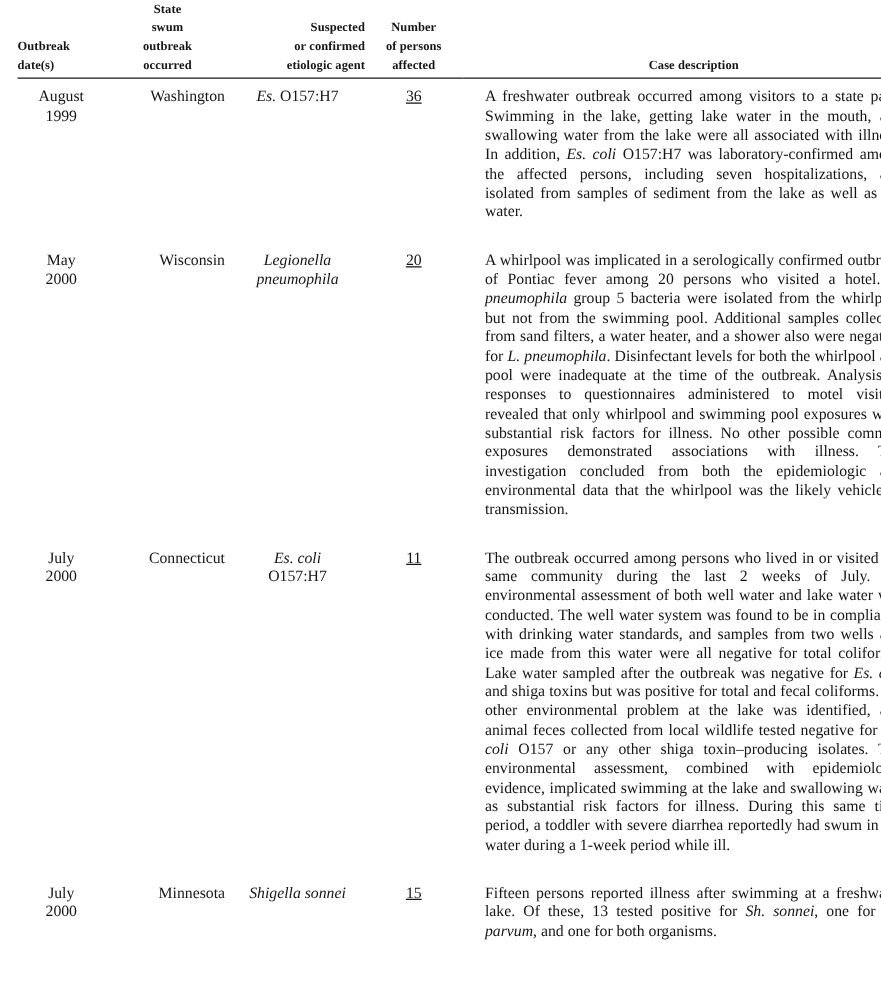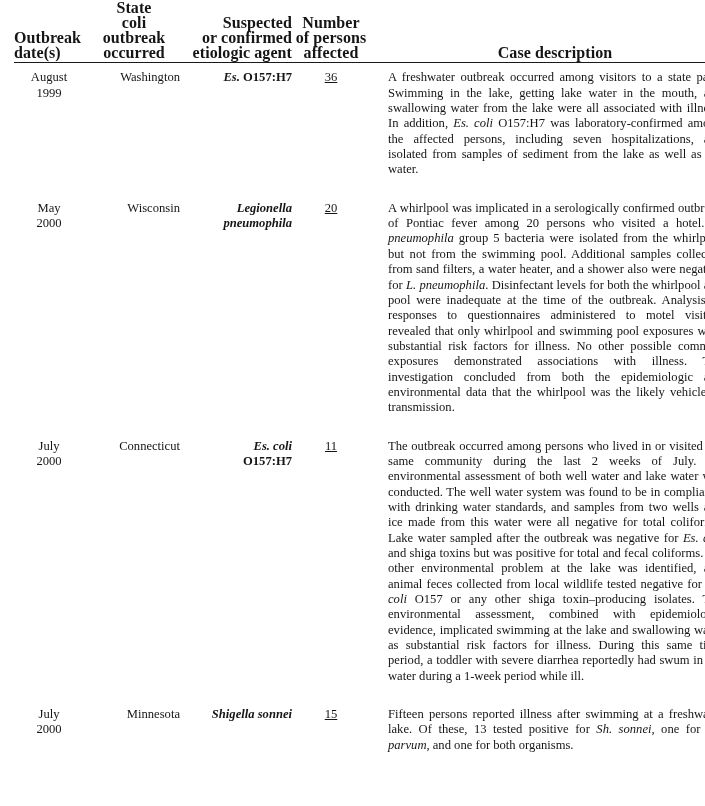--- a/index.html
+++ b/index.html
@@ -27,21 +27,21 @@
   table.outbreak-table {
     width: 690px;
     margin: 0 0 0 14px;
     border-collapse: collapse;
     table-layout: fixed;
   }
 
   
   thead th {
     font-weight: bold;
-    font-size: 16px;
+    font-size: 10px;
     line-height: 15.1px;
     vertical-align: bottom;
     padding: 0 0 2px 0;
     border-bottom: 1.4px solid #1a1a1a;
     letter-spacing: 0.08px;
   }
   th.col-date      { width: 74px;  text-align: left;   }
   th.col-state     { width: 92px;  text-align: center; }
   th.col-agent     { width: 112px; text-align: right; }
   th.col-number    { width: 78px;  text-align: center; }
@@ -54,21 +54,21 @@
     vertical-align: top;
     font-size: 12.6px;
     line-height: 15.35px;
     padding: 0;
   }
   tbody tr.data-row > td { padding-top: 9px; }
   tbody tr.data-row:first-child > td { padding-top: 7px; }
 
   td.cell-date   { text-align: center;   padding-right: 4px; }
   td.cell-state  { text-align: right;   padding-left: 2px;  }
-  td.cell-agent  { text-align: right;   padding-left: 4px; font-weight: bold;  }
+  td.cell-agent  { text-align: center;   padding-left: 4px;  }
   td.cell-number { text-align: center; text-decoration: underline; }
   td.cell-desc   {
     text-align: justify;
     text-justify: inter-word;
     padding-left: 18px;
     hyphens: manual;
   }
   td.cell-desc p {
     margin: 0;
     text-align: justify;
@@ -87,21 +87,21 @@
 
   <table class="outbreak-table">
     <thead>
       <tr>
         <th class="col-date">
           <span class="hline">Outbreak</span>
           <span class="hline">date(s)</span>
         </th>
         <th class="col-state">
           <span class="hline">State</span>
-          <span class="hline">coli</span>
+          <span class="hline">swum</span>
           <span class="hline">outbreak</span>
           <span class="hline">occurred</span>
         </th>
         <th class="col-agent">
           <span class="hline">Suspected</span>
           <span class="hline">or confirmed</span>
           <span class="hline">etiologic agent</span>
         </th>
         <th class="col-number">
           <span class="hline">Number</span>

